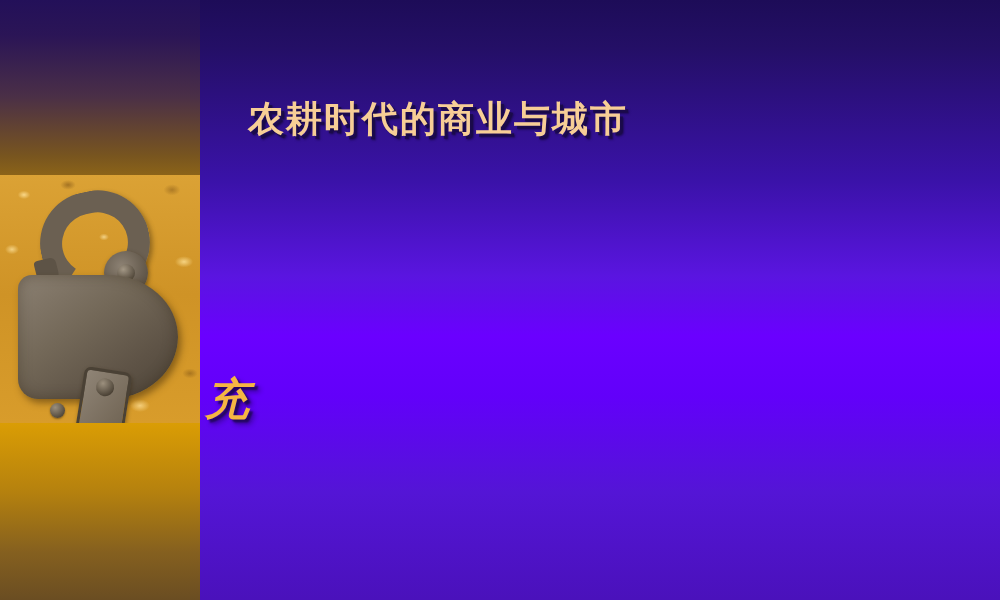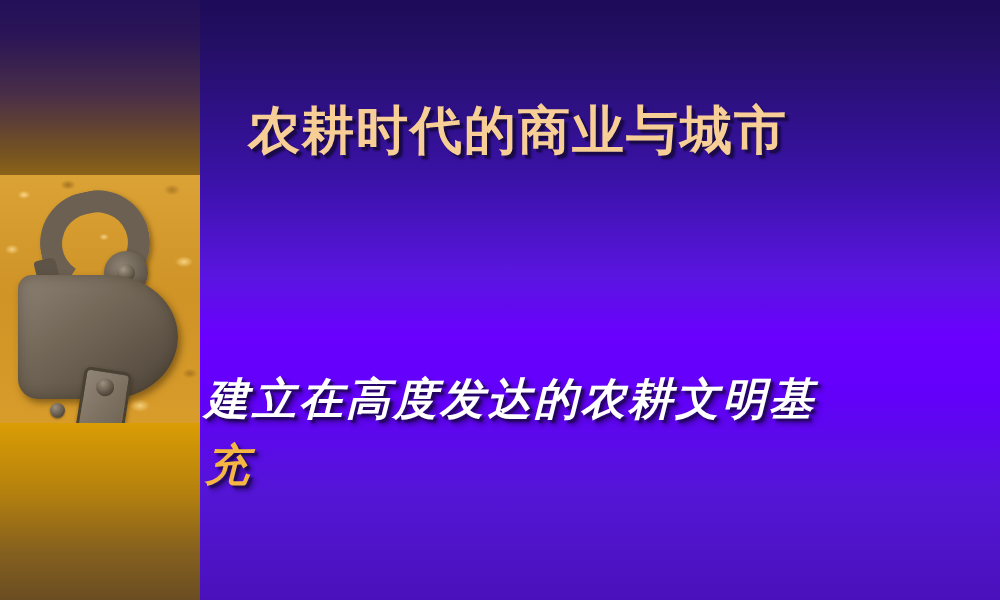--- a/index.html
+++ b/index.html
@@ -157,23 +157,23 @@
     box-shadow: 0 1px 2px rgba(50,34,10,.5);
   }
   .lock-rivet.r1 { left: 32px; top: 128px; }
 
   
   #title {
     position: absolute;
     left: 248px;
     top: 102px;
     width: 700px;
-    font-family: Liberation Serif, serif;
+    font-family: Liberation Mono, monospace;
     font-weight: bold;
-    font-size: 52px;
+    font-size: 36px;
     line-height: 1.12;
     letter-spacing: 2px;
     color: #f7ce96;
     text-shadow: 3px 3px 0 rgba(26,10,70,.85), 4px 4px 2px rgba(15,5,45,.55);
     white-space: nowrap;
   }
 
   
   #body-text {
     position: absolute;
@@ -213,20 +213,17 @@
 
       </div>
     </div>
 
   </div>
 
   <div id="title">农耕时代的商业与城市</div>
 
   <div id="body-text">
     <div class="line">
-      <span>建立在高度发达的农耕文明基</span>
-    </div>
-    <div class="line">
       <span class="accent">充</span>
     </div>
   </div>
 
 </div>
 
 </body></html>

